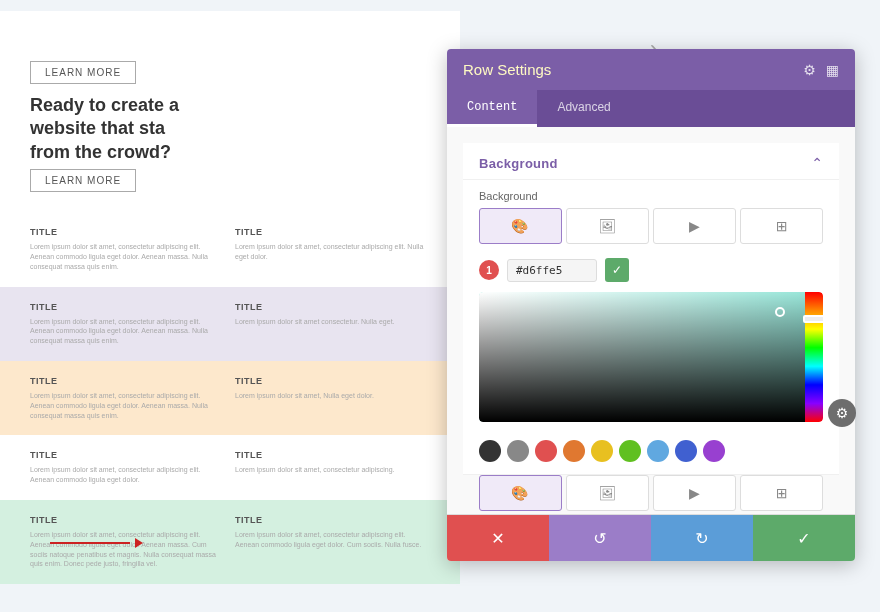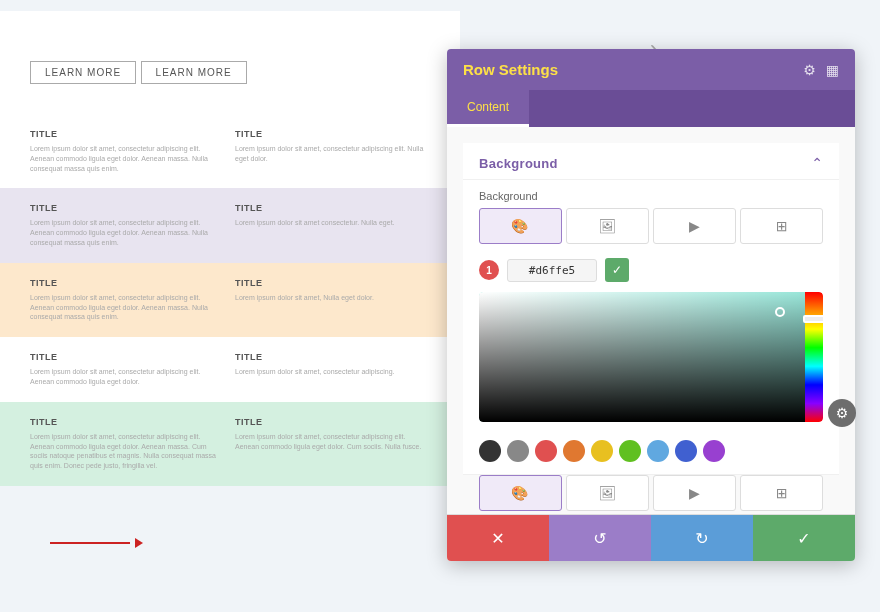--- a/index.html
+++ b/index.html
@@ -149,23 +149,23 @@
     }
 
     .panel-header {
       background: #7b5ea7;
       padding: 12px 16px;
       display: flex;
       align-items: center;
       justify-content: space-between;
     }
     .panel-title {
-      color: #fde047;
+      color: #fef9c3;
       font-size: 15px;
-      font-weight: 700;
+      font-weight: 400;
     }
     .panel-header-icons {
       display: flex;
       gap: 10px;
       align-items: center;
     }
     .panel-icon {
       color: rgba(255,255,255,0.8);
       font-size: 14px;
       cursor: pointer;
@@ -177,22 +177,23 @@
       display: flex;
     }
     .panel-tab {
       padding: 10px 20px;
       color: rgba(255,255,255,0.75);
       font-size: 12px;
       cursor: pointer;
     }
     .panel-tab.active {
       background: #7b5ea7;
-      color: #fde047;
+      color: #ffffff;
       border-bottom: 3px solid #fff;
+      font-family: Liberation Mono, monospace;
     }
 
     
     .panel-body {
       flex: 1;
       overflow-y: auto;
       padding: 16px;
       background: #f9f9f9;
     }
 
@@ -277,21 +278,20 @@
     }
     .color-hex-input {
       background: #f5f5f5;
       border: 1px solid #ddd;
       border-radius: 3px;
       padding: 4px 8px;
       font-size: 11px;
       color: #333;
       width: 90px;
       font-family: monospace;
-      text-align: center;
     }
     .color-check-btn {
       width: 24px;
       height: 24px;
       background: #5daa6a;
       border-radius: 3px;
       display: flex;
       align-items: center;
       justify-content: center;
       cursor: pointer;
@@ -456,20 +456,23 @@
 
 <div class="canvas-area">
 
   <div class="left-nav-arrow">‹</div>
   <div class="right-nav-arrow">›</div>
 
   <div class="website-preview">
 
     <div class="section-hero" style="padding-top:50px;">
       <div class="learn-more-btn">LEARN MORE</div>
+      <div class="hero-text">
+        <h2>Ready to create a<br>website that sta<br>from the crowd?</h2>
+      </div>
       <div class="learn-more-btn2">LEARN MORE</div>
     </div>
 
     <div class="section-cards">
       <div class="card">
         <div class="card-title">TITLE</div>
         <div class="card-text">Lorem ipsum dolor sit amet, consectetur adipiscing elit. Aenean commodo ligula eget dolor. Aenean massa. Nulla consequat massa quis enim.</div>
       </div>
       <div class="card">
         <div class="card-title">TITLE</div>
@@ -532,20 +535,21 @@
     <div class="panel-header">
       <span class="panel-title">Row Settings</span>
       <div class="panel-header-icons">
         <span class="panel-icon">⚙</span>
         <span class="panel-icon">▦</span>
       </div>
     </div>
 
     <div class="panel-tabs">
       <div class="panel-tab active">Content</div>
+      <div class="panel-tab">Advanced</div>
     </div>
 
     <div class="panel-body">
 
       <div class="bg-section">
         <div class="bg-section-header">
           <span class="bg-section-title">Background</span>
           <span class="collapse-icon">⌃</span>
         </div>
 

